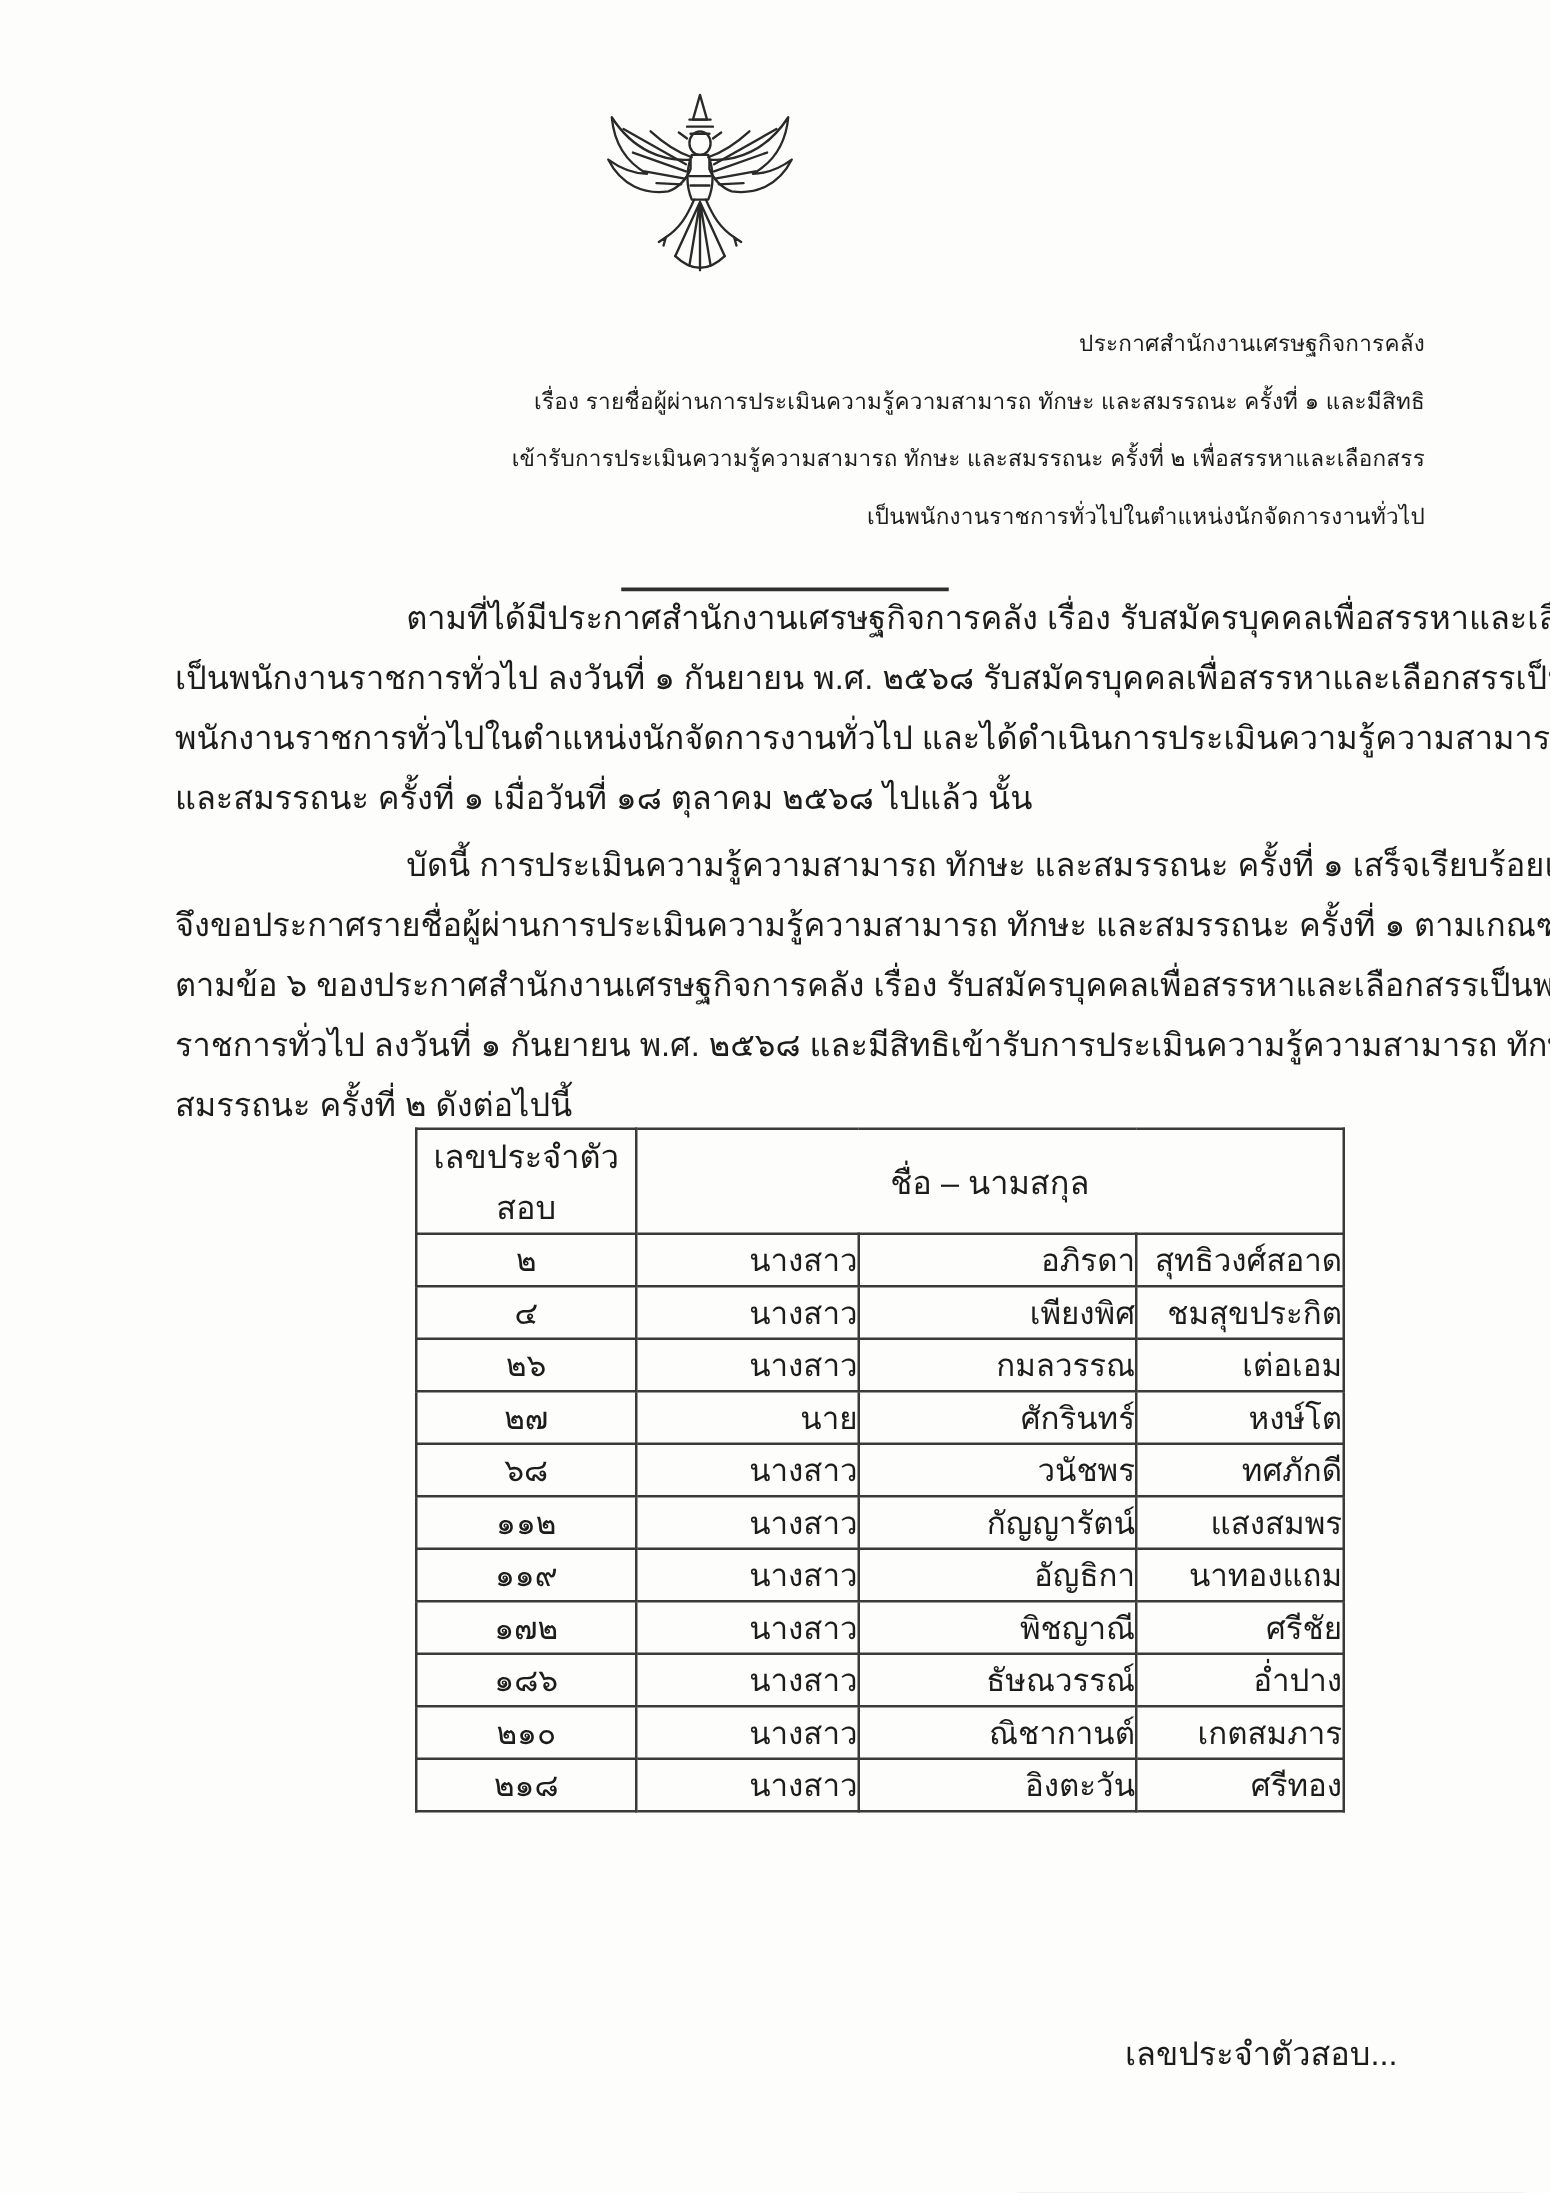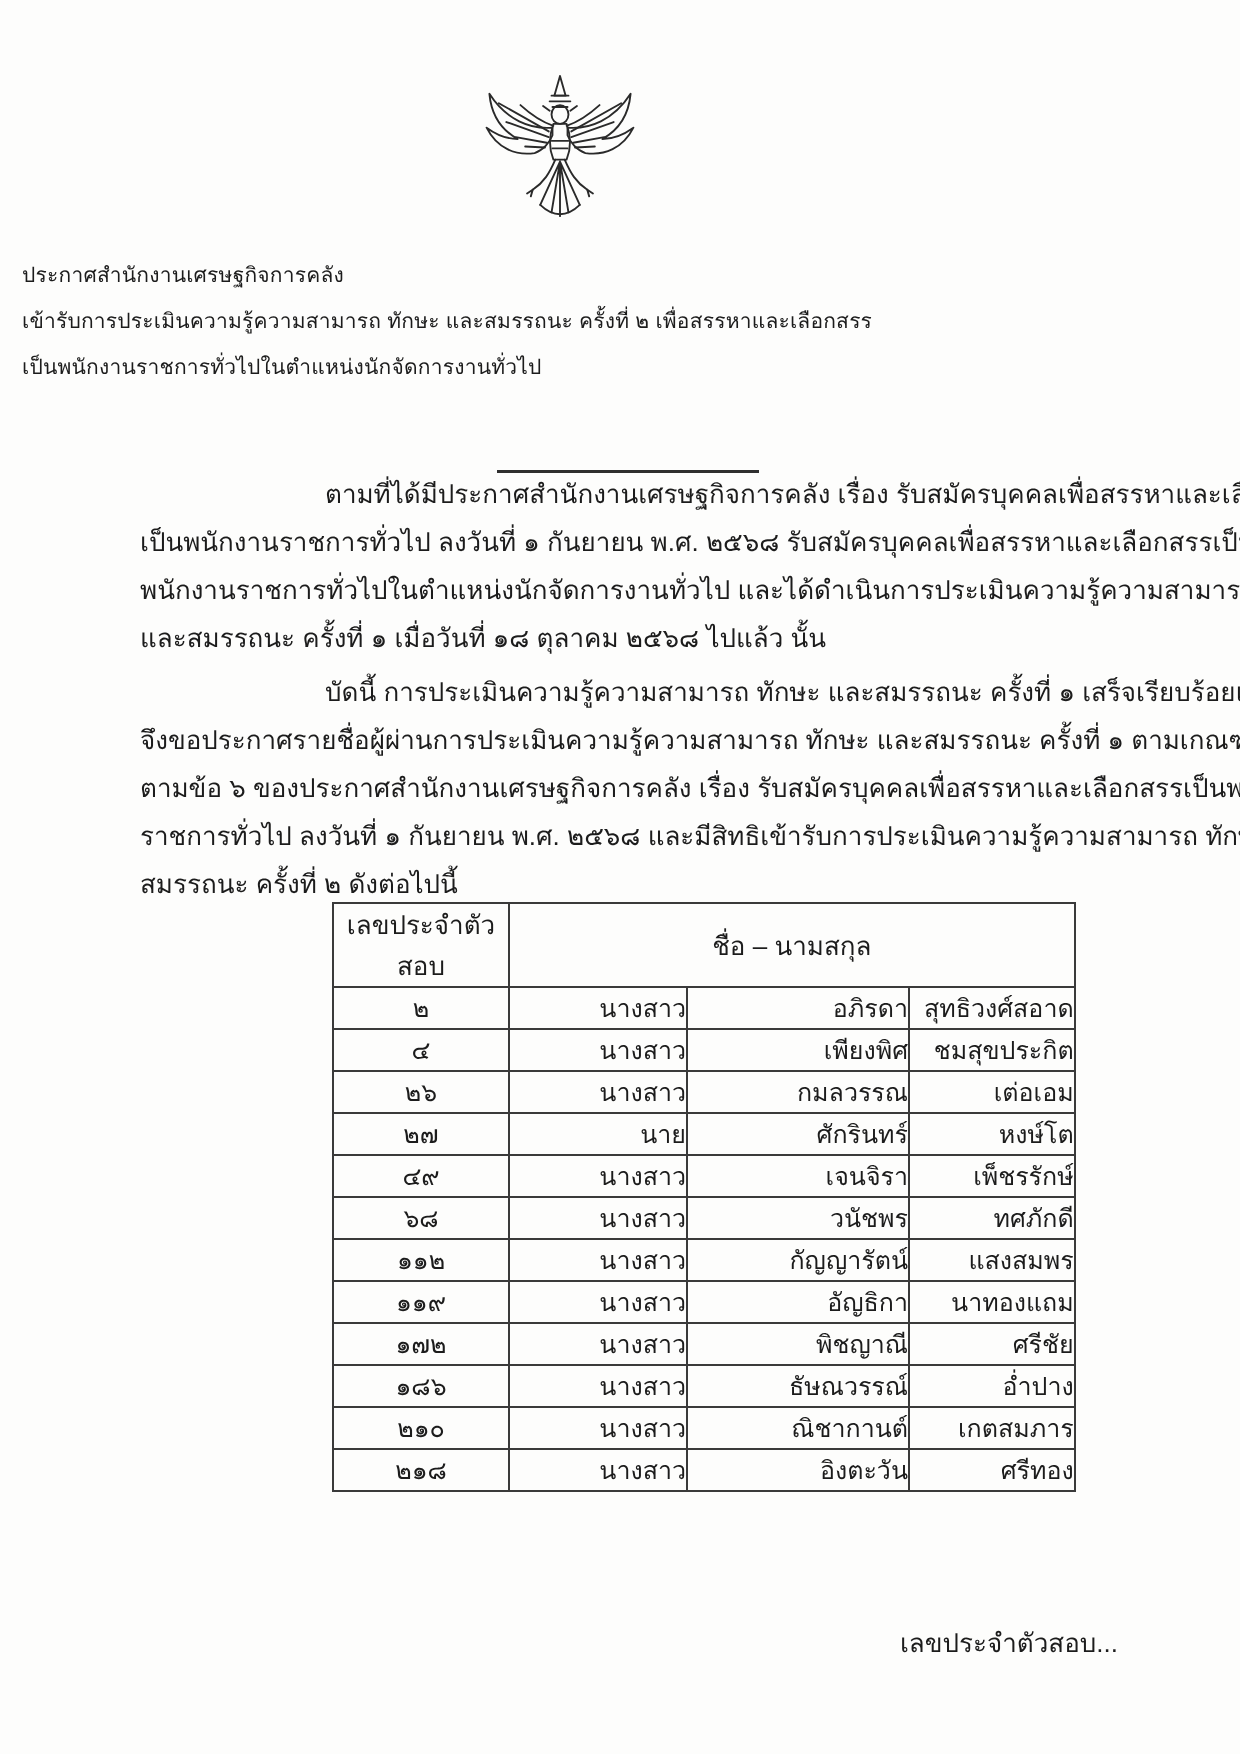--- a/index.html
+++ b/index.html
@@ -15,24 +15,23 @@
   
   .emblem{
     position:absolute;top:70px;left:560px;
     transform:translateX(-50%);
     width:160px;height:185px;
   }
   .emblem svg{width:100%;height:100%;}
   
   .title-block{
     position:absolute;top:252px;left:0;width:1140px;
-    text-align:left;
-    font-size:21px;line-height:46px;
+    text-align:right;
+    font-size:18px;line-height:46px;
     letter-spacing:0.2px;
-    padding-left:22px;
   }
   .title-line{white-space:nowrap;}
   
   .title-rule{
     position:absolute;top:470px;left:497px;
     width:262px;height:3px;background:#2f2f2f;
   }
   
   .body-text{
     position:absolute;left:140px;width:1000px;
@@ -104,20 +103,21 @@
         <path d="M56 124 l-6 4 M56 124 l-2 7 M114 124 l6 4 M114 124 l2 7"></path>
 
         <path d="M85 94 L64 140 M85 94 L76 148 M85 94 L85 152 M85 94 L94 148 M85 94 L106 140"></path>
         <path d="M64 140 Q85 160 106 140"></path>
       </g>
     </svg>
   </div>
 
   <div class="title-block">
     <div class="title-line">ประกาศสำนักงานเศรษฐกิจการคลัง</div>
+    <div class="title-line">เรื่อง  รายชื่อผู้ผ่านการประเมินความรู้ความสามารถ ทักษะ และสมรรถนะ ครั้งที่ ๑ และมีสิทธิ</div>
     <div class="title-line">เข้ารับการประเมินความรู้ความสามารถ ทักษะ และสมรรถนะ ครั้งที่ ๒ เพื่อสรรหาและเลือกสรร</div>
     <div class="title-line">เป็นพนักงานราชการทั่วไปในตำแหน่งนักจัดการงานทั่วไป</div>
   </div>
 
   <div class="title-rule"></div>
 
   <div class="body-text para-1">
     <div class="body-line indent">ตามที่ได้มีประกาศสำนักงานเศรษฐกิจการคลัง เรื่อง รับสมัครบุคคลเพื่อสรรหาและเลือกสรร</div>
     <div class="body-line">เป็นพนักงานราชการทั่วไป ลงวันที่ ๑ กันยายน พ.ศ. ๒๕๖๘ รับสมัครบุคคลเพื่อสรรหาและเลือกสรรเป็น</div>
     <div class="body-line">พนักงานราชการทั่วไปในตำแหน่งนักจัดการงานทั่วไป และได้ดำเนินการประเมินความรู้ความสามารถ ทักษะ</div>
@@ -165,26 +165,20 @@
       <td class="c-first">กมลวรรณ</td>
       <td class="c-last">เต่อเอม</td>
     </tr>
           <tr>
       <td class="c-no">๒๗</td>
       <td class="c-title">นาย</td>
       <td class="c-first">ศักรินทร์</td>
       <td class="c-last">หงษ์โต</td>
     </tr>
           <tr>
-      <td class="c-no">๔๙</td>
-      <td class="c-title">นางสาว</td>
-      <td class="c-first">เจนจิรา</td>
-      <td class="c-last">เพ็ชรรักษ์</td>
-    </tr>
-          <tr>
       <td class="c-no">๖๘</td>
       <td class="c-title">นางสาว</td>
       <td class="c-first">วนัชพร</td>
       <td class="c-last">ทศภักดี</td>
     </tr>
           <tr>
       <td class="c-no">๑๑๒</td>
       <td class="c-title">นางสาว</td>
       <td class="c-first">กัญญารัตน์</td>
       <td class="c-last">แสงสมพร</td>

